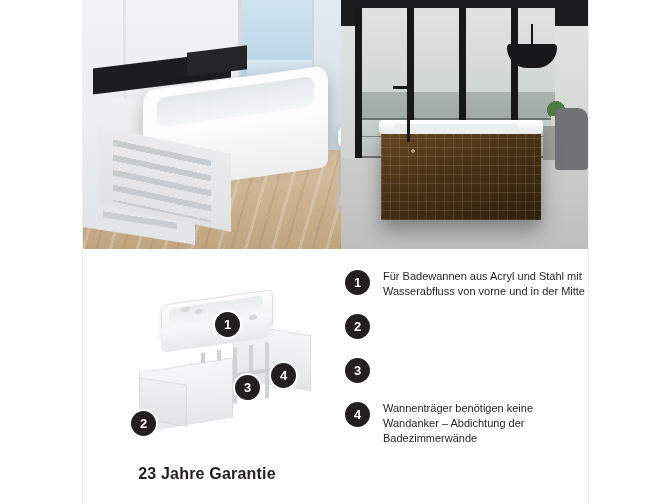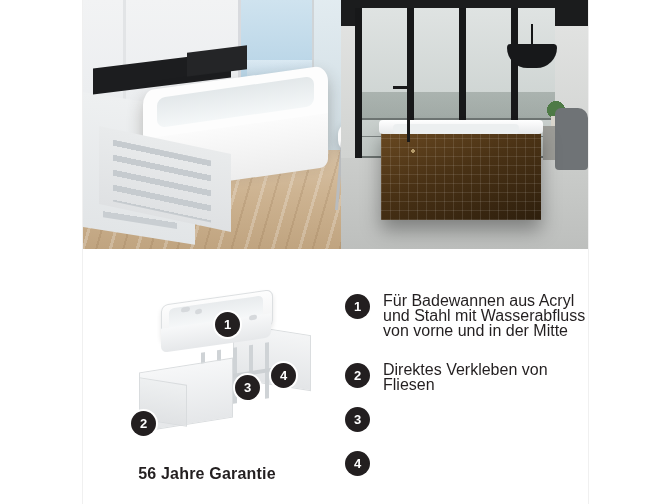--- a/index.html
+++ b/index.html
@@ -384,24 +384,23 @@
     width: 243px;
   }
   .feature {
     position: relative;
     min-height: 30px;
     margin-bottom: 14px;
     padding-left: 38px;
   }
   .feature .badge { left: 0; top: 1px; }
   .feature-text {
-    font-size: 16px;
+    font-size: 11px;
     line-height: 15px;
     color: #231f20;
-    margin-top: 24px;
   }
 </style>
 </head>
 <body>
 
 <div class="page">
 
   <div class="gutter-left"></div>
   <div class="gutter-right"></div>
 
@@ -463,37 +462,37 @@
       <div class="il-strut-h"></div>
       <div class="il-carrier-front"></div>
       <div class="il-carrier-front2"></div>
 
       <div class="badge badge-on-illus b-il-1">1</div>
       <div class="badge badge-on-illus b-il-2">2</div>
       <div class="badge badge-on-illus b-il-3">3</div>
       <div class="badge badge-on-illus b-il-4">4</div>
     </div>
 
-    <div class="warranty">56 Jahre Garantie</div>
+    <div class="warranty">23 Jahre Garantie</div>
 
     <div class="features">
 
       <div class="feature">
         <div class="badge">1</div>
         <div class="feature-text">Für Badewannen aus Acryl und Stahl mit Wasserabfluss von vorne und in der Mitte</div>
       </div>
 
       <div class="feature">
         <div class="badge">2</div>
-        <div class="feature-text">Direktes Verkleben von Fliesen</div>
       </div>
 
       <div class="feature">
         <div class="badge">3</div>
       </div>
 
       <div class="feature">
         <div class="badge">4</div>
+        <div class="feature-text">Wannenträger benötigen keine Wandanker – Abdichtung der Badezimmerwände</div>
       </div>
 
     </div>
   </div>
 </div>
 
 </body></html>

